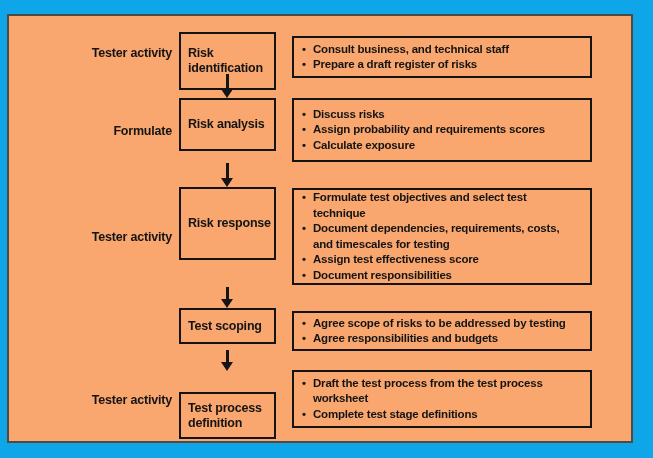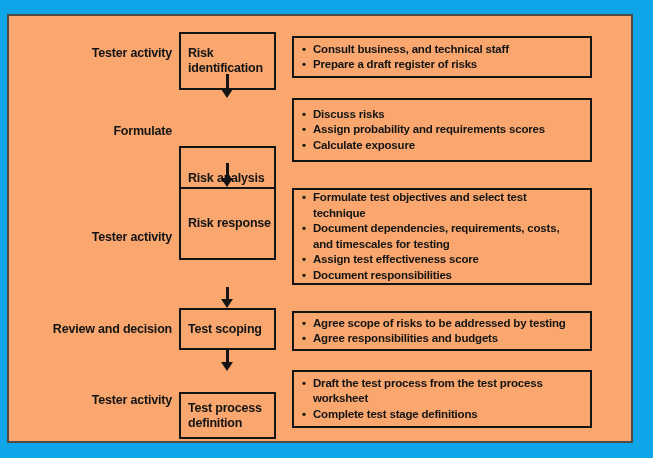--- a/index.html
+++ b/index.html
@@ -93,21 +93,21 @@
           <span class="bullet-marker">•</span>
           <span class="bullet-text">Prepare a draft register of risks</span>
         </li>
       </ul>
     </div>
     <div class="flow-arrow" style="top: 74px; height: 24px;">
       <div class="arrow-stem"></div>
       <div class="arrow-head"></div>
     </div>
     <div class="actor-label" style="top: 98px; height: 65px;">Formulate</div>
-    <div class="step-box" style="top: 98px; height: 65px; margin-top: 48px;">Risk analysis</div>
+    <div class="step-box" style="top: 98px; height: 53px;">Risk analysis</div>
     <div class="details-box" style="top: 98px; height: 64px;">
       <ul>
         <li>
           <span class="bullet-marker">•</span>
           <span class="bullet-text">Discuss risks</span>
         </li>
         <li>
           <span class="bullet-marker">•</span>
           <span class="bullet-text">Assign probability and requirements scores</span>
         </li>
@@ -141,22 +141,21 @@
         <li>
           <span class="bullet-marker">•</span>
           <span class="bullet-text">Document responsibilities</span>
         </li>
       </ul>
     </div>
     <div class="flow-arrow" style="top: 287px; height: 21px;">
       <div class="arrow-stem"></div>
       <div class="arrow-head"></div>
     </div>
-    <div class="actor-label" style="top: 308px; height: 42px;">Review and decision</div>
-    <div class="step-box" style="top: 308px; height: 42px;">Test scoping</div>
+    <div class="step-box" style="top: 308px; height: 36px;">Test scoping</div>
     <div class="details-box" style="top: 311px; height: 40px;">
       <ul>
         <li>
           <span class="bullet-marker">•</span>
           <span class="bullet-text">Agree scope of risks to be addressed by testing</span>
         </li>
         <li>
           <span class="bullet-marker">•</span>
           <span class="bullet-text">Agree responsibilities and budgets</span>
         </li>

